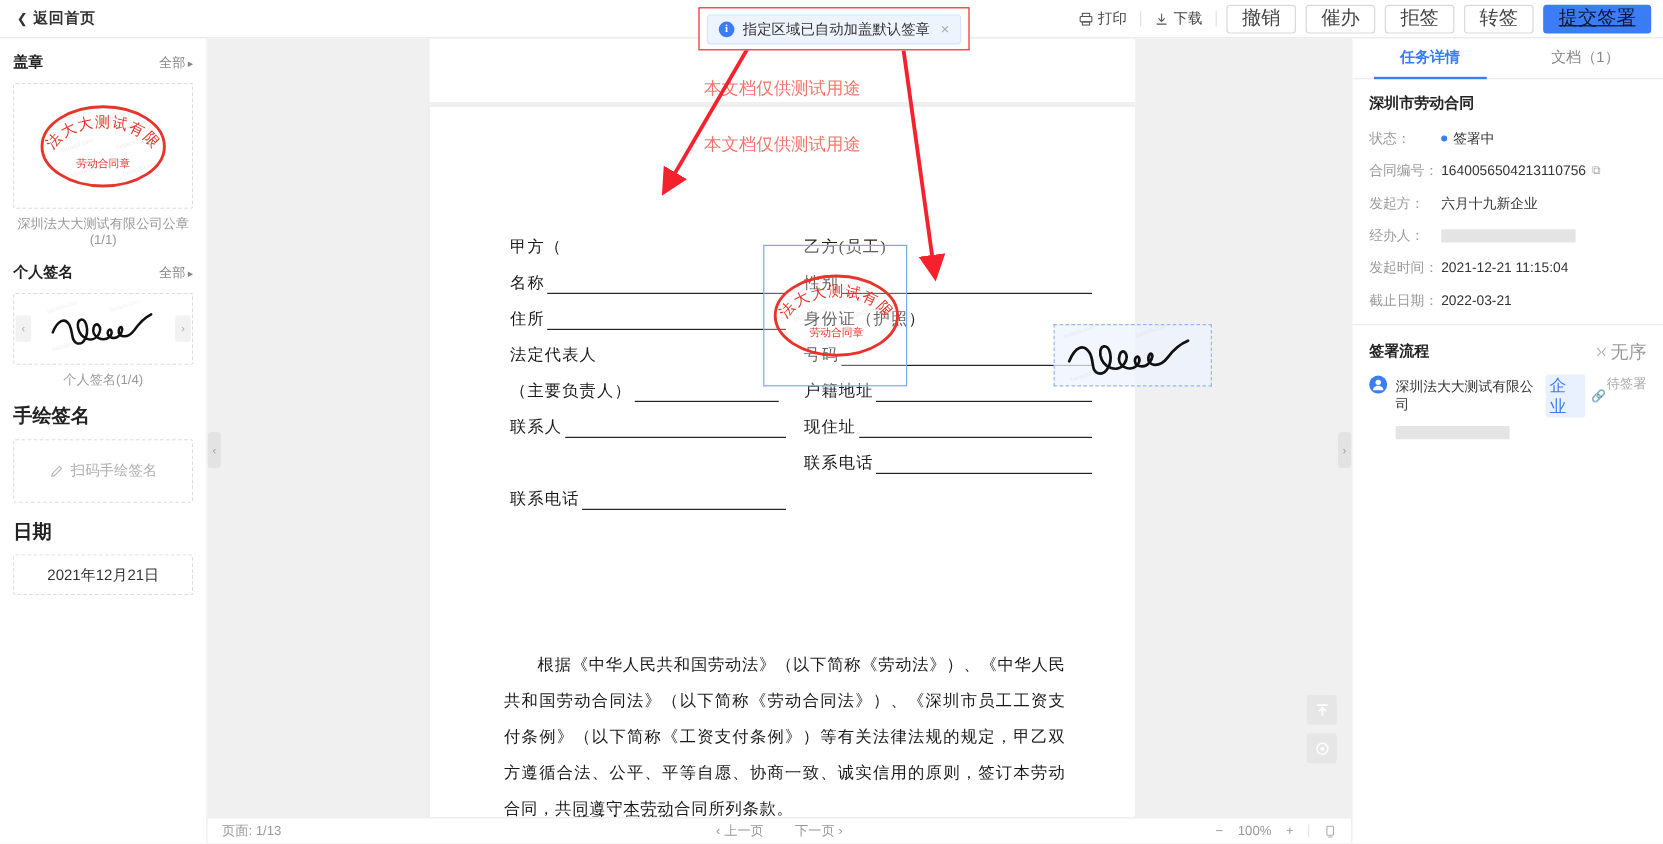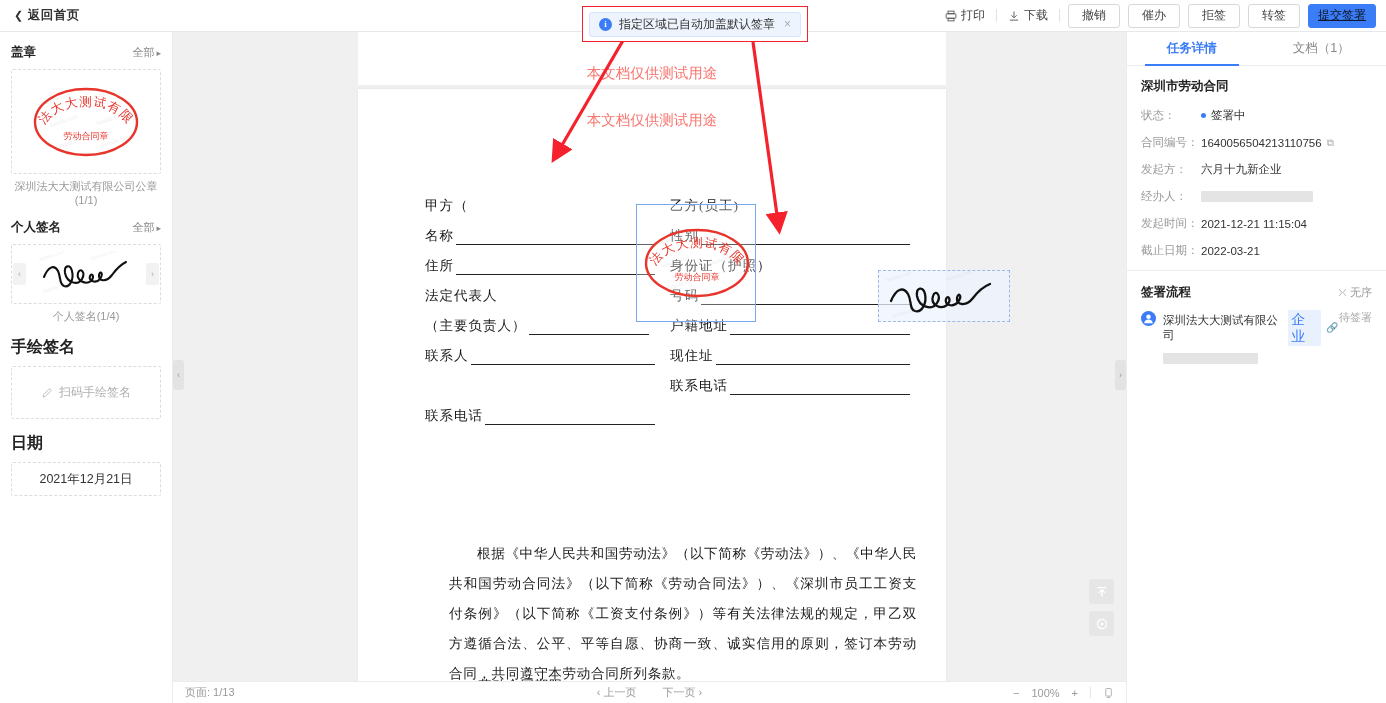--- a/index.html
+++ b/index.html
@@ -26,23 +26,23 @@
   .top-actions {
     margin-left: auto; display: flex; align-items: center;
     gap: 0px; padding-right: 10px; height: 32px;
   }
   .ta-text {
     display: flex; align-items: center; gap: 4px;
     font-size: 12px; color: #444; padding: 0 11px; cursor: pointer;
   }
   .ta-sep { width: 1px; height: 13px; background: #e2e2e2; }
   .ta-btn {
-    height: 24px; min-width: 52px; padding: 0 4px;
+    height: 24px; min-width: 52px; padding: 0 12px;
     border: 1px solid #d9d9d9; border-radius: 3px; background: #fff;
-    font-size: 12px; color: #444; cursor: pointer;
+    font-size: 16px; color: #444; cursor: pointer;
     display: flex; align-items: center; justify-content: center;
     margin-left: 8px; font-family: inherit;
   }
   .ta-btn.primary {
     background: #3b7cf7; border-color: #3b7cf7; color: #0f172a;
     min-width: 68px; font-weight: normal; text-decoration: underline;
   }
   .icon-sm { width: 12px; height: 12px; display: inline-block; vertical-align: middle; }
 
   
@@ -148,21 +148,21 @@
   .frow { display: flex; align-items: flex-end; height: 30px; white-space: nowrap; }
   .flabel { flex: none; letter-spacing: 1px; }
   .fline { flex: 1; border-bottom: 1px solid #222; height: 15px; margin-left: 2px; }
   .fline.short { flex: none; width: 120px; }
   .frow.noline .flabel { letter-spacing: 1px; }
 
   .para {
     position: absolute; top: 450px; left: 62px; width: 468px;
     font-family: "Liberation Serif", "DejaVu Serif", serif;
     font-size: 13.6px; line-height: 30px; color: #1a1a1a;
-    text-indent: 28px; text-align: justify; letter-spacing: .6px; margin-left: 29px;
+    text-indent: 28px; text-align: justify; letter-spacing: .6px;
   }
   .para-next {
     position: absolute; top: 588px; left: 120px;
     font-family: "Liberation Serif", "DejaVu Serif", serif;
     font-size: 13.6px; color: #1a1a1a; letter-spacing: .6px;
   }
 
   
   .stamp-field {
     position: absolute; top: 172px; left: 463px; width: 120px; height: 118px;
@@ -233,21 +233,21 @@
   .dot { width: 5px; height: 5px; border-radius: 50%; background: #3b7cf7; display: inline-block; }
   .copy-ico { color: #aaa; font-size: 10px; cursor: pointer; }
   .redact { height: 11px; background: #e4e4e4; border-radius: 1px; }
 
   .rp-divider { height: 1px; background: #ececec; margin: 4px 0 0 0; }
   .flow-head {
     display: flex; align-items: center; justify-content: space-between;
     padding: 13px 14px 9px 14px;
   }
   .flow-title { font-size: 12.5px; font-weight: bold; color: #222; }
-  .flow-order { font-size: 11px; color: #999; display: flex; align-items: center; gap: 3px; }
+  .flow-order { font-size: 15px; color: #999; display: flex; align-items: center; gap: 3px; }
   .flow-item { display: flex; align-items: flex-start; padding: 0 14px; }
   .flow-avatar {
     width: 15px; height: 15px; border-radius: 50%; background: #3b7cf7;
     flex: none; margin-top: 1px; position: relative;
   }
   .flow-main { margin-left: 7px; flex: 1; }
   .flow-line1 { display: flex; align-items: center; gap: 6px; }
   .flow-name { font-size: 11.5px; color: #333; }
   .badge-ent {
     font-size: 14px; color: #3b7cf7; background: #eaf1fe;

